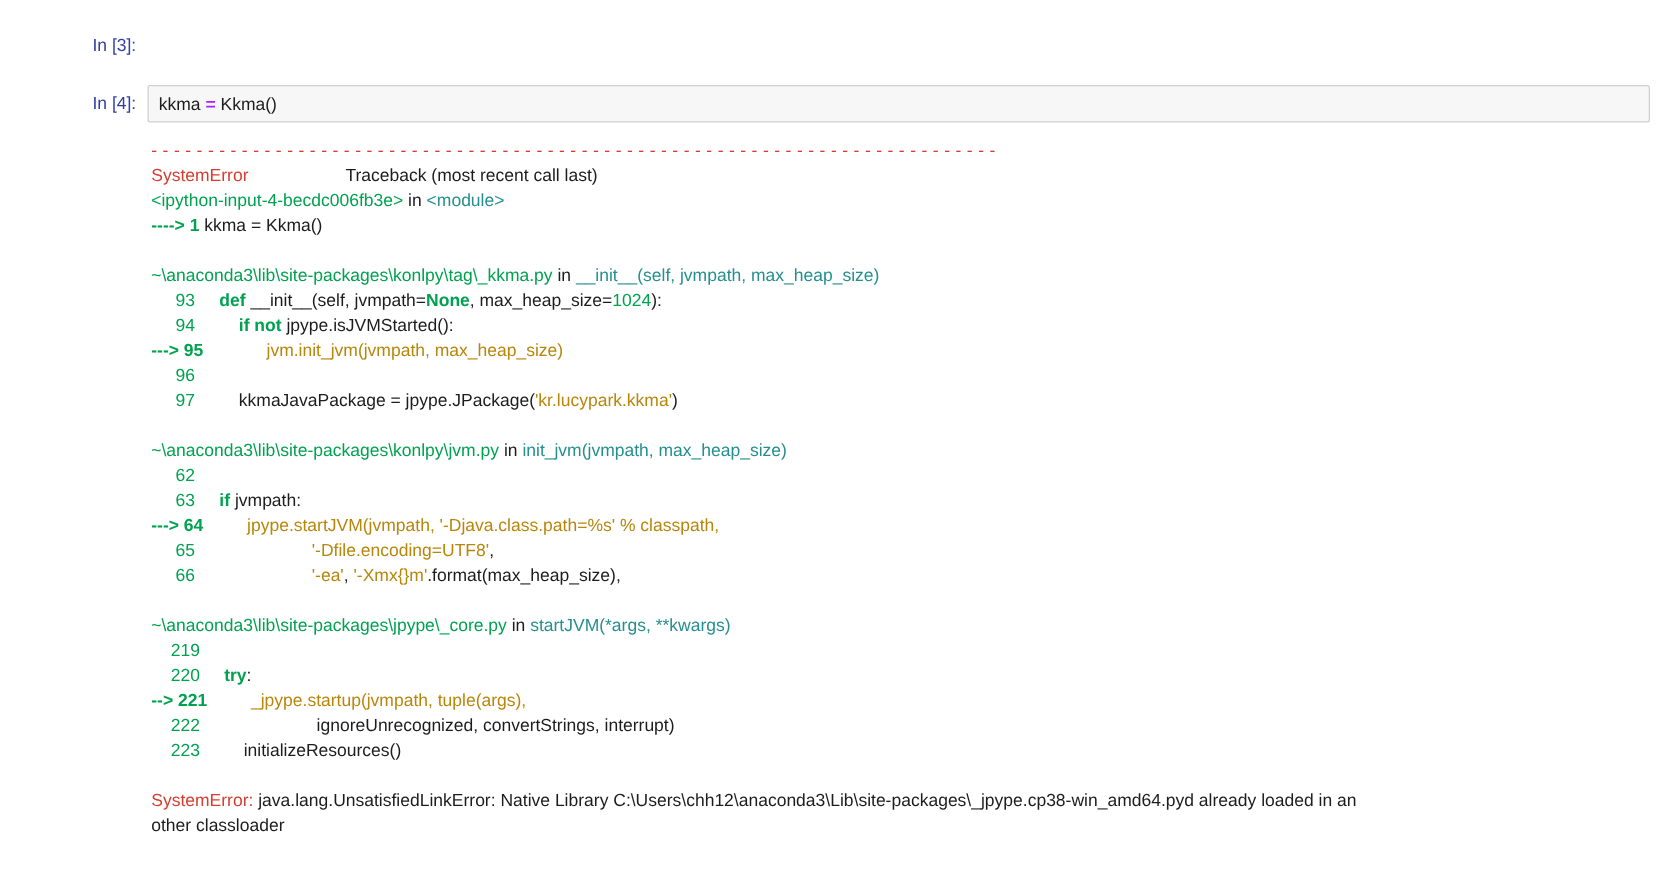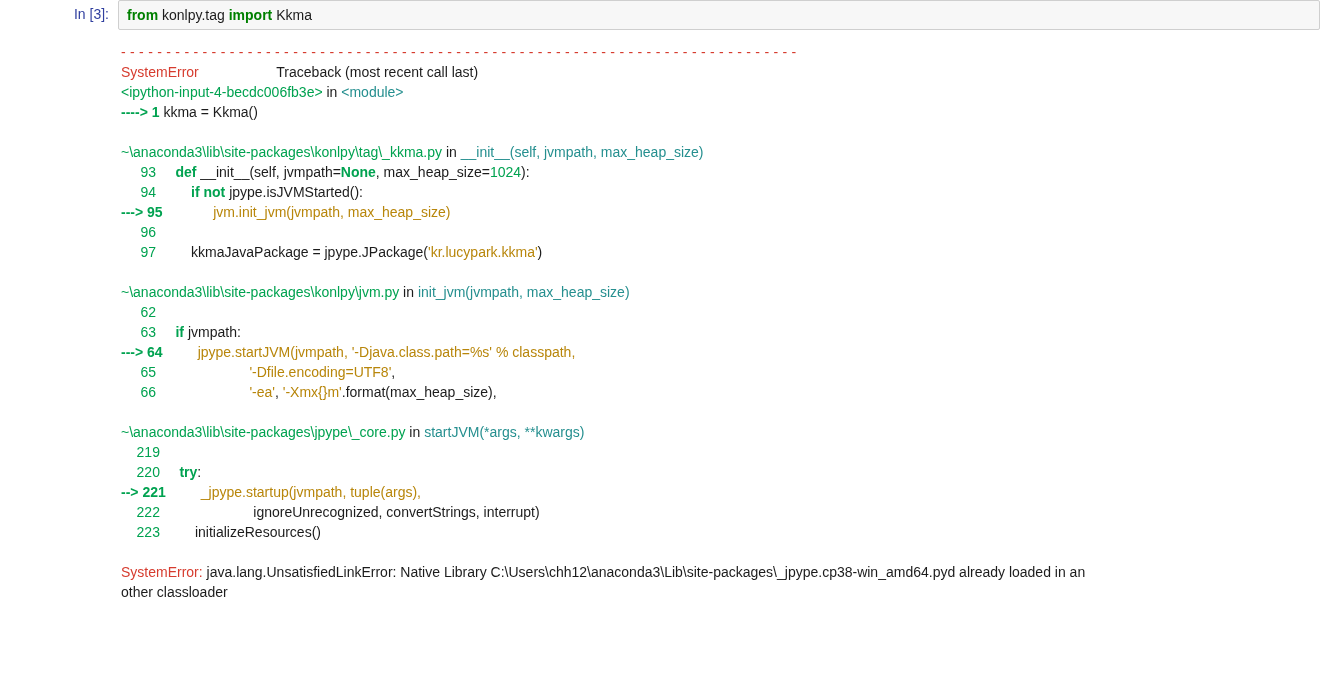--- a/index.html
+++ b/index.html
@@ -2,21 +2,21 @@
 <html style="--page_bg: #ffffff; --fg: #1c1c1c; --prompt_blue: #303f9f; --cell_bg: #f7f7f7; --cell_border: #cfcfcf; --ansi_red: #d63c2f; --ansi_green: #00a250; --ansi_cyan: #258f8f; --ansi_amber: #b8860b; --keyword_green: #008000; --operator_purple: #aa22ff;"><head>
 <meta charset="utf-8">
 <style>
   * { margin:0; padding:0; box-sizing:border-box; }
   html,body {
     width:1338px; height:695px;
     background:var(--page_bg, #ffffff);
     font-family:"Liberation Sans","DejaVu Sans",sans-serif;
     overflow:hidden;
   }
-  .nb { }
+  .nb { padding-top:22px; }
   .cell-row { display:flex; align-items:flex-start; margin-bottom:24px; }
   .prompt {
     width:118px; flex:0 0 118px;
     text-align:right; padding:6px 9px 0 0;
     color:var(--prompt_blue, #303f9f);
     font-size:14px; white-space:nowrap;
   }
   .input-area {
     flex:1; margin-right:18px; min-height:30px;
     border:1px solid var(--cell_border, #cfcfcf);
@@ -46,24 +46,27 @@
   .s-kw  { color:var(--keyword_green, #008000); font-weight:bold; }
   .s-op  { color:var(--operator_purple, #aa22ff); font-weight:bold; }
 </style>
 </head>
 <body>
 
 <div class="nb">
 
   <div class="cell-row">
     <div class="prompt">In [3]:</div>
+  </div>
+
+  <div class="cell-row">
+    <div class="prompt">In [4]:</div>
     <div class="input-area">
-      <div class="code-lines"><div class="tb-line"><span class="s-kw">from</span><span class="s-d"> konlpy.tag </span><span class="s-kw">import</span><span class="s-d"> Kkma</span></div></div>
+      <div class="code-lines"><div class="tb-line"><span class="s-d">kkma </span><span class="s-op">=</span><span class="s-d"> Kkma()</span></div></div>
     </div>
   </div>
-
 
   <div class="cell-row output-row">
     <div class="out-prompt-spacer"></div>
     <div class="traceback"><div class="tb-line"><span class="s-sep">---------------------------------------------------------------------------</span></div><div class="tb-line"><span class="s-r">SystemError</span><span class="s-d">                    Traceback (most recent call last)</span></div><div class="tb-line"><span class="s-g">&lt;ipython-input-4-becdc006fb3e&gt;</span><span class="s-d"> in </span><span class="s-c">&lt;module&gt;</span></div><div class="tb-line"><span class="s-gb">----&gt; 1</span><span class="s-d"> kkma = Kkma()</span></div><div class="tb-line">&nbsp;</div><div class="tb-line"><span class="s-g">~\anaconda3\lib\site-packages\konlpy\tag\_kkma.py</span><span class="s-d"> in </span><span class="s-c">__init__(self, jvmpath, max_heap_size)</span></div><div class="tb-line"><span class="s-g">     93</span><span class="s-d">     </span><span class="s-gb">def</span><span class="s-d"> __init__(self, jvmpath=</span><span class="s-gb">None</span><span class="s-d">, max_heap_size=</span><span class="s-g">1024</span><span class="s-d">):</span></div><div class="tb-line"><span class="s-g">     94</span><span class="s-d">         </span><span class="s-gb">if not</span><span class="s-d"> jpype.isJVMStarted():</span></div><div class="tb-line"><span class="s-gb">---&gt; 95</span><span class="s-a">             jvm.init_jvm(jvmpath, max_heap_size)</span></div><div class="tb-line"><span class="s-g">     96</span></div><div class="tb-line"><span class="s-g">     97</span><span class="s-d">         kkmaJavaPackage = jpype.JPackage(</span><span class="s-a">'kr.lucypark.kkma'</span><span class="s-d">)</span></div><div class="tb-line">&nbsp;</div><div class="tb-line"><span class="s-g">~\anaconda3\lib\site-packages\konlpy\jvm.py</span><span class="s-d"> in </span><span class="s-c">init_jvm(jvmpath, max_heap_size)</span></div><div class="tb-line"><span class="s-g">     62</span></div><div class="tb-line"><span class="s-g">     63</span><span class="s-d">     </span><span class="s-gb">if</span><span class="s-d"> jvmpath:</span></div><div class="tb-line"><span class="s-gb">---&gt; 64</span><span class="s-a">         jpype.startJVM(jvmpath, '-Djava.class.path=%s' % classpath,</span></div><div class="tb-line"><span class="s-g">     65</span><span class="s-d">                        </span><span class="s-a">'-Dfile.encoding=UTF8'</span><span class="s-d">,</span></div><div class="tb-line"><span class="s-g">     66</span><span class="s-d">                        </span><span class="s-a">'-ea'</span><span class="s-d">, </span><span class="s-a">'-Xmx{}m'</span><span class="s-d">.format(max_heap_size),</span></div><div class="tb-line">&nbsp;</div><div class="tb-line"><span class="s-g">~\anaconda3\lib\site-packages\jpype\_core.py</span><span class="s-d"> in </span><span class="s-c">startJVM(*args, **kwargs)</span></div><div class="tb-line"><span class="s-g">    219</span></div><div class="tb-line"><span class="s-g">    220</span><span class="s-d">     </span><span class="s-gb">try</span><span class="s-d">:</span></div><div class="tb-line"><span class="s-gb">--&gt; 221</span><span class="s-a">         _jpype.startup(jvmpath, tuple(args),</span></div><div class="tb-line"><span class="s-g">    222</span><span class="s-d">                        ignoreUnrecognized, convertStrings, interrupt)</span></div><div class="tb-line"><span class="s-g">    223</span><span class="s-d">         initializeResources()</span></div><div class="tb-line">&nbsp;</div><div class="tb-line"><span class="s-r">SystemError:</span><span class="s-d"> java.lang.UnsatisfiedLinkError: Native Library C:\Users\chh12\anaconda3\Lib\site-packages\_jpype.cp38-win_amd64.pyd already loaded in an</span></div><div class="tb-line"><span class="s-d">other classloader</span></div></div>
   </div>
 
 </div>
 
 </body></html>

